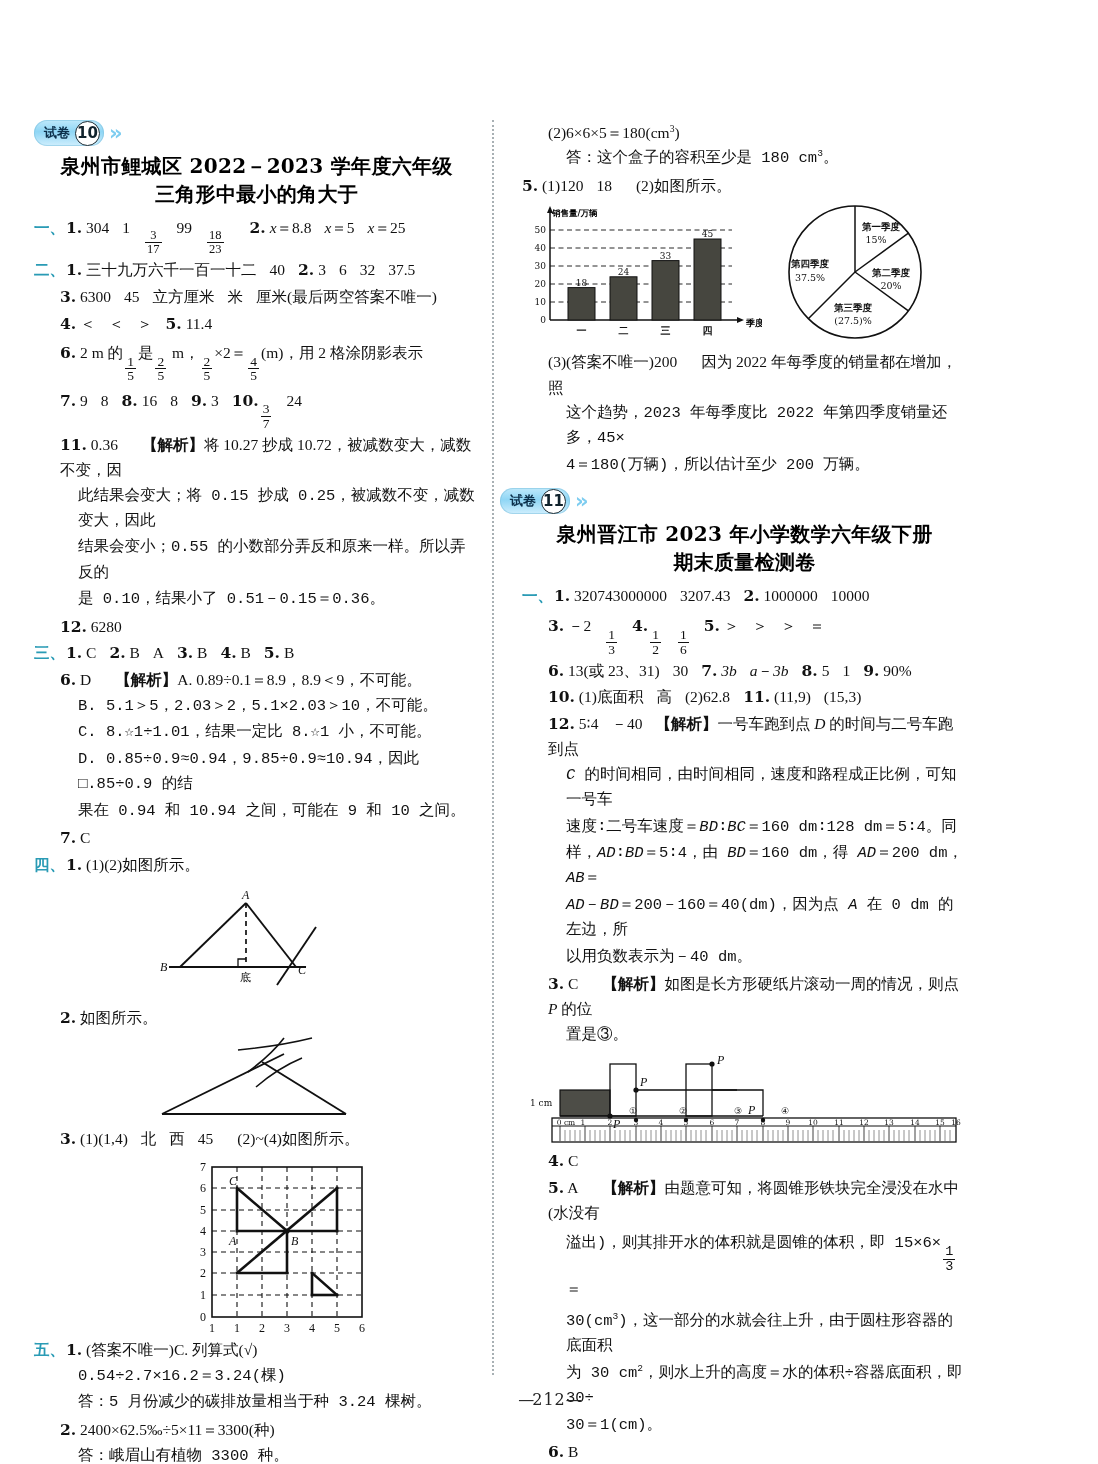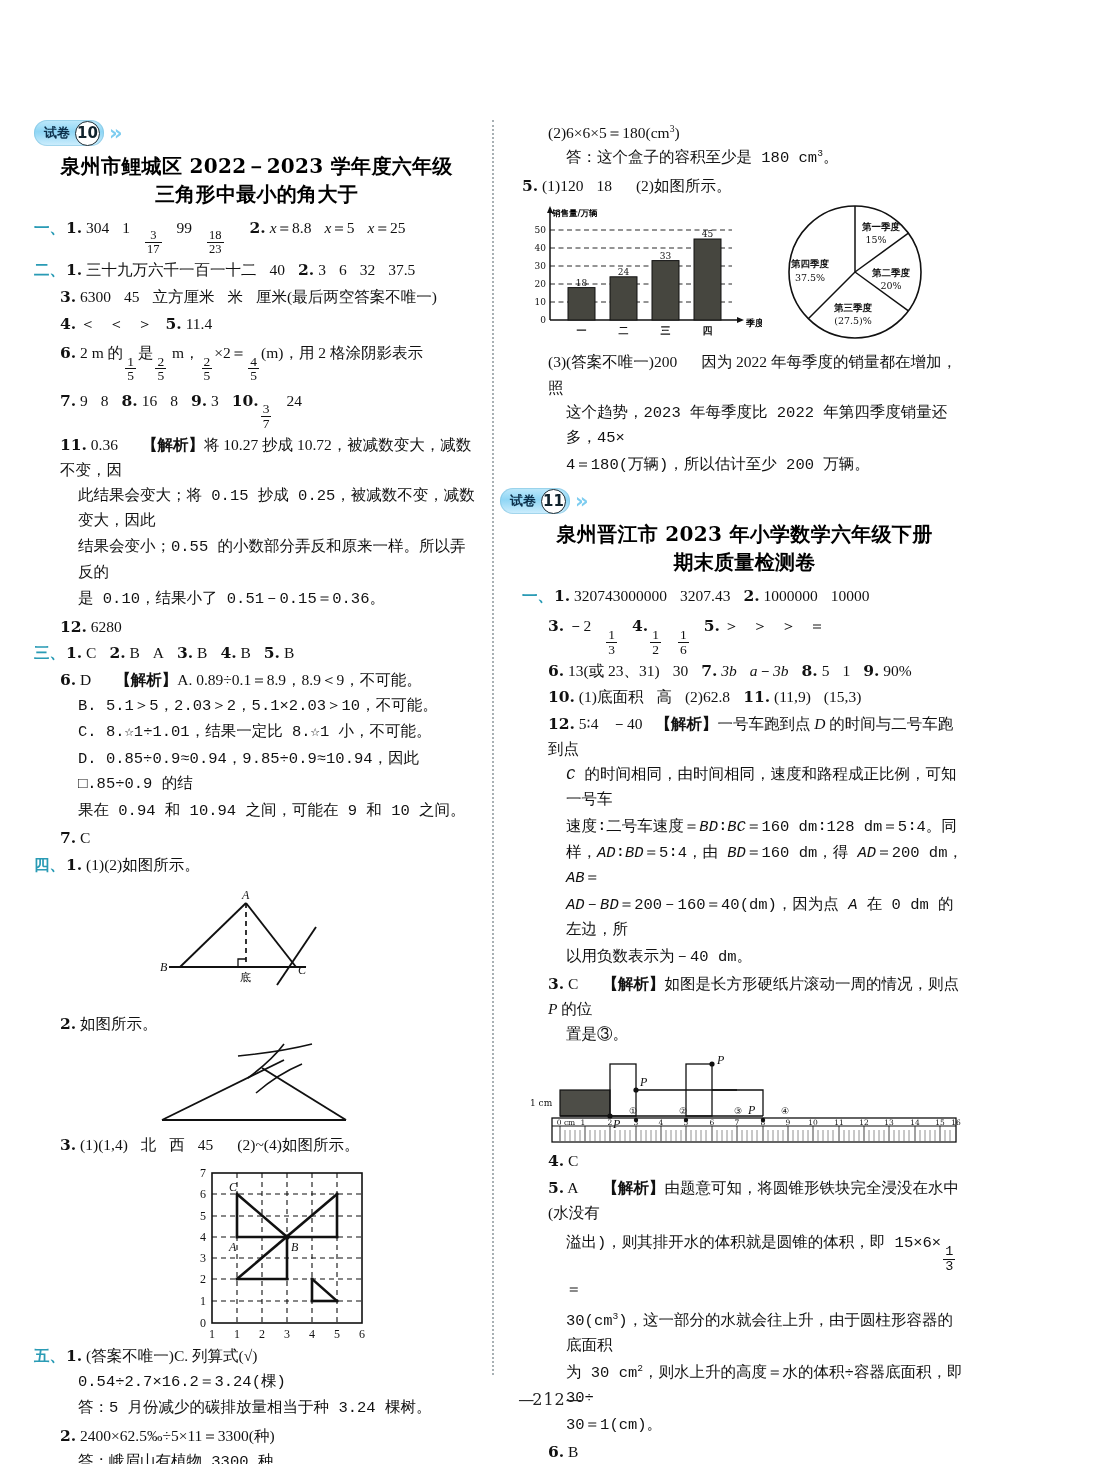--- a/index.html
+++ b/index.html
@@ -185,21 +185,21 @@
         <line x1="135" y1="86" x2="272" y2="86" stroke="#111" stroke-width="1.9"></line>
         <line x1="212" y1="22" x2="212" y2="86" stroke="#111" stroke-width="1.7" stroke-dasharray="5,4"></line>
         <path d="M204 86 L204 78 L212 78" fill="none" stroke="#111" stroke-width="1.3"></path>
         <text class="lbl" x="126" y="90">B</text>
         <text class="lbl" x="264" y="93">C</text>
         <text x="206" y="100" font-size="11" font-family="DejaVu Serif, serif">底</text>
         <line x1="243" y1="104" x2="282" y2="46" stroke="#111" stroke-width="1.9"></line>
       </svg>
     </div>
 
-    <div class="ansline ind1" style="margin-top:20px;">
+    <div class="ansline ind1" style="margin-top:14px;">
       <span class="qn">2.</span> 如图所示。
     </div>
 
     <div class="fig" style="margin:2px 0;">
       <svg width="445" height="92" viewBox="0 0 445 92">
         <line x1="128" y1="82" x2="312" y2="82" stroke="#111" stroke-width="1.9"></line>
         <line x1="128" y1="82" x2="250" y2="22" stroke="#111" stroke-width="1.9"></line>
         <line x1="312" y1="82" x2="228" y2="30" stroke="#111" stroke-width="1.9"></line>
         <path d="M204 18 Q246 14 278 6" fill="none" stroke="#111" stroke-width="1.6"></path>
         <path d="M214 40 Q238 22 250 6" fill="none" stroke="#111" stroke-width="1.6"></path>

